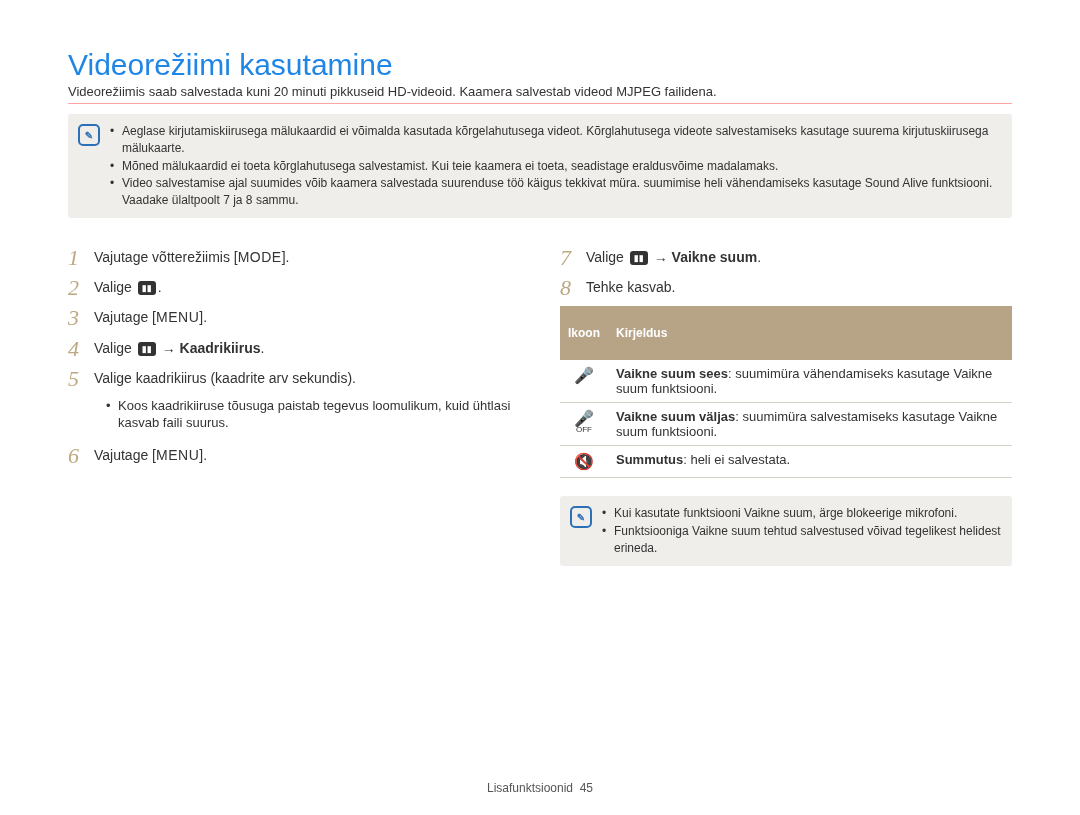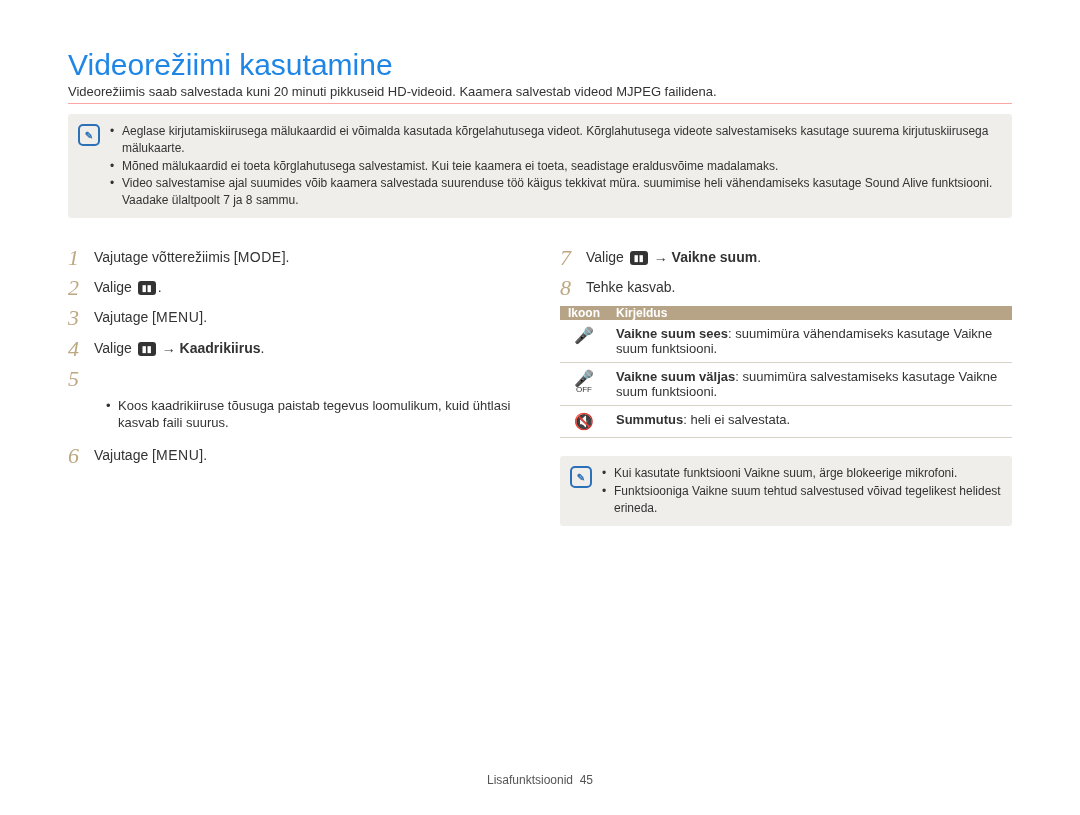--- a/index.html
+++ b/index.html
@@ -130,21 +130,21 @@
     width: 100%;
     border-collapse: collapse;
     font-size: 13px;
     margin-top: 6px;
   }
   .tbl th {
     background: #b7a487;
     color: #fff;
     font-weight: bold;
     text-align: left;
-    padding: 0 8px;
+    padding: 20px 8px;
     font-size: 12px;
   }
   .tbl td {
     border-bottom: 1px solid #d7d3c9;
     padding: 6px 8px;
     vertical-align: top;
   }
   .tbl td.icon-cell {
     width: 44px;
     text-align: center;
@@ -156,21 +156,21 @@
     background: #efeeea;
     border-radius: 3px;
     display: flex;
     align-items: flex-start;
     padding: 8px 10px;
     margin-top: 18px;
   }
 
   .footer {
     position: absolute;
-    bottom: 28px;
+    bottom: 20px;
     left: 0;
     width: 100%;
     text-align: center;
     font-size: 12px;
     color: #555;
   }
 </style>
 </head>
 <body>
 
@@ -214,20 +214,23 @@
 
     <div class="step">
       <div class="step-num">4</div>
       <div class="step-body">
         <span>Valige </span><span class="icon-box">▮▮</span><span> → </span><b>Kaadrikiirus</b><span>.</span>
       </div>
     </div>
 
     <div class="step">
       <div class="step-num">5</div>
+      <div class="step-body">
+        <span>Valige kaadrikiirus (kaadrite arv sekundis).</span>
+      </div>
     </div>
     <div class="sub">Koos kaadrikiiruse tõusuga paistab tegevus loomulikum, kuid ühtlasi kasvab faili suurus.</div>
 
     <div class="step">
       <div class="step-num">6</div>
       <div class="step-body">
         <span>Vajutage [</span><span class="kbd">MENU</span><span>].</span>
       </div>
     </div>
 

